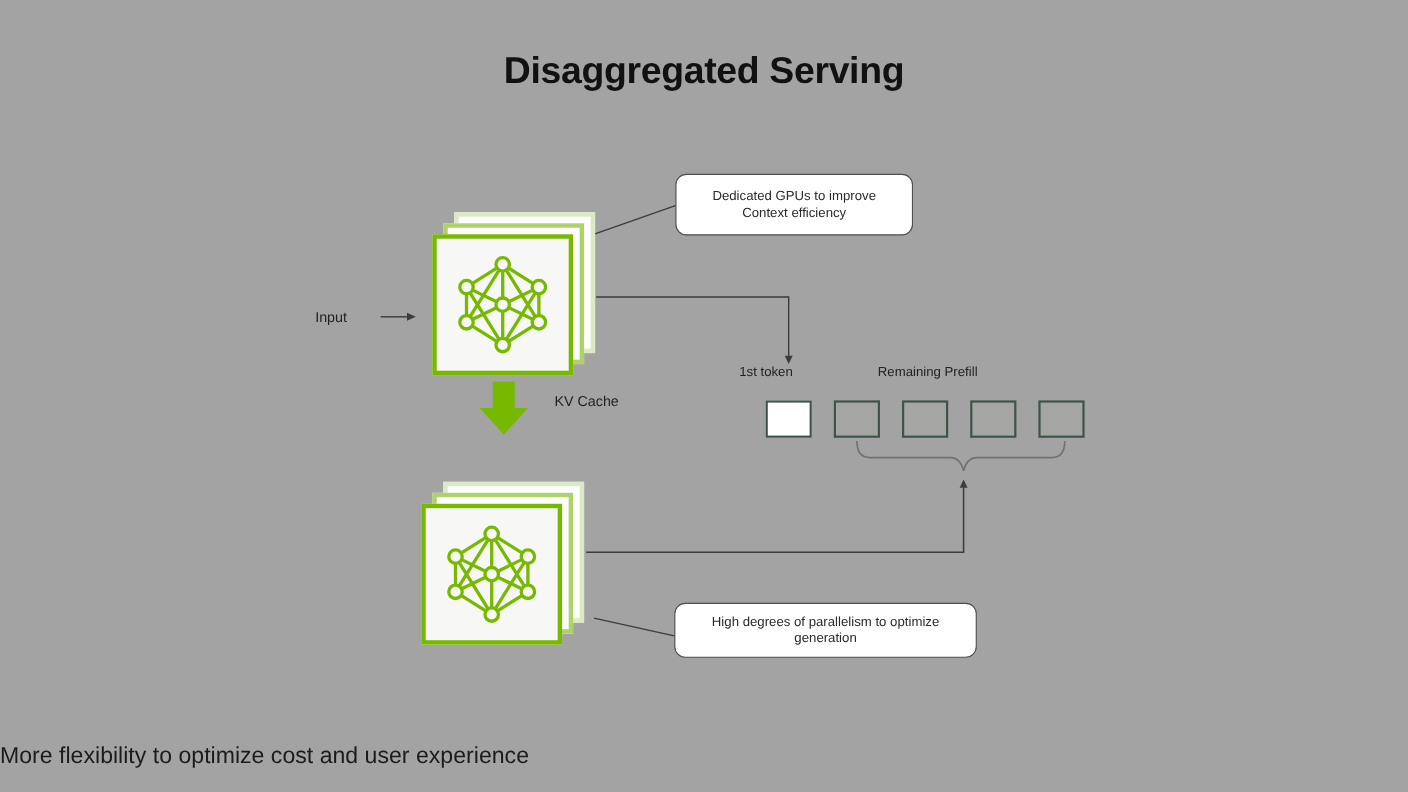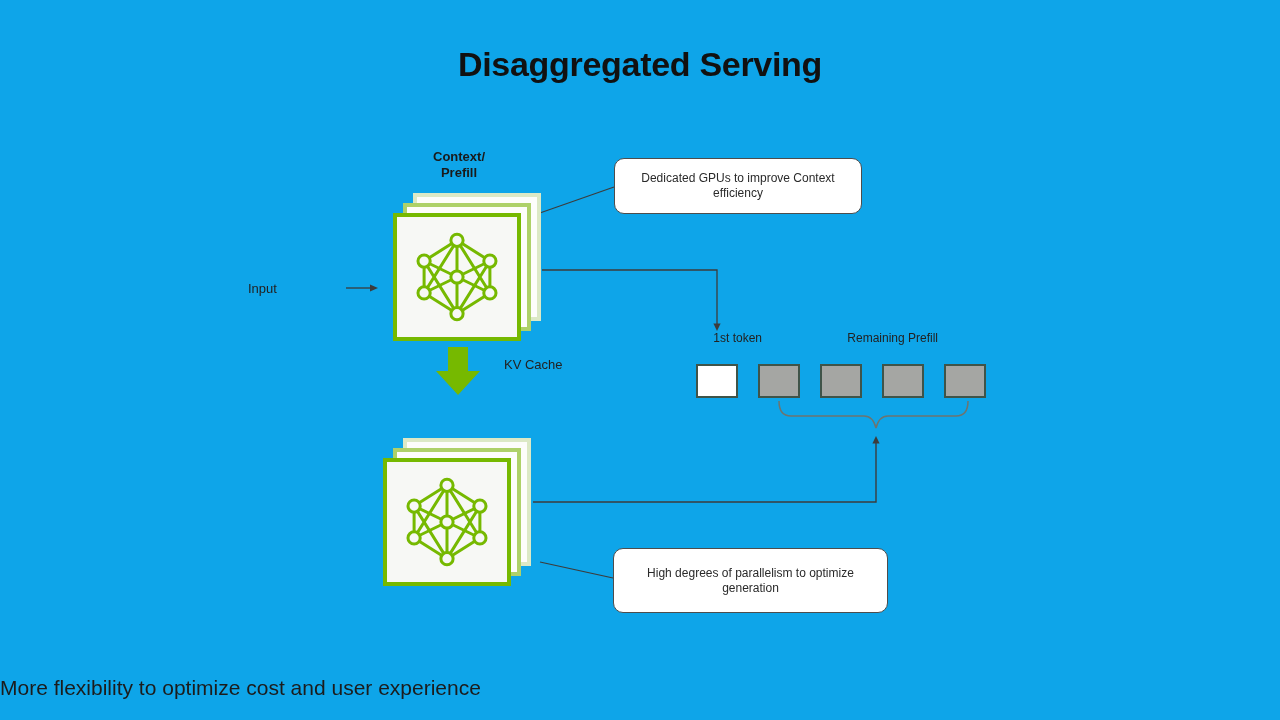--- a/index.html
+++ b/index.html
@@ -1,19 +1,19 @@
 <!DOCTYPE html>
 <html><head>
 <meta charset="utf-8">
 <style>
   html, body { margin: 0; padding: 0; background: #ffffff; }
   #canvas {
     position: relative;
     width: 1280px; height: 720px;
-    background: #0ea5e9;
+    background: #a3a3a3;
     font-family: "Liberation Sans", "DejaVu Sans", sans-serif;
     color: #1a1a1a;
     overflow: hidden;
   }
   .abs { position: absolute; }
 
   .title {
     top: 45px; left: 0; width: 1280px;
     text-align: center;
     font-size: 34px; font-weight: 700;
@@ -34,25 +34,25 @@
     line-height: 16px;
     white-space: pre-line;
     color: #1a1a1a;
   }
   #context-label { left: 399px; top: 149px; }
   #generation-label { left: 399px; top: 399px; }
 
   .small-label {
     font-size: 13px; font-weight: 400; color: #222222;
   }
-  #input-label { left: 248px; top: 281px; width: 70px; text-align: left; }
+  #input-label { left: 266px; top: 281px; width: 70px; text-align: center; }
   #kv-label    { left: 484px; top: 357px; margin-left: 20px; }
 
   .token-label {
-    font-size: 12px; font-weight: 400; color: #222222; text-align: right;
+    font-size: 12px; font-weight: 400; color: #222222; text-align: left;
   }
   #first-token-label     { left: 672px; top: 331px; width: 90px; }
   #remaining-tokens-label{ left: 798px; top: 331px; width: 140px; }
 
   .stack { width: 148px; height: 150px; }
   #context-stack    { left: 393px; top: 193px; }
   #generation-stack { left: 383px; top: 438px; }
   .layer {
     position: absolute;
     width: 120px; height: 120px;
@@ -72,22 +72,22 @@
     border: 1px solid #4d4d4d;
     border-radius: 10px;
     background: #ffffff;
     display: flex; align-items: center; justify-content: center;
     text-align: center;
     font-size: 12px; line-height: 15px;
     color: #2a2a2a;
     box-sizing: border-box;
     padding: 4px 20px;
   }
-  #callout-context    { left: 614px; top: 158px; width: 248px; height: 56px; }
-  #callout-generation { left: 613px; top: 548px; width: 275px; height: 65px; justify-content: center; }
+  #callout-context    { left: 614px; top: 158px; width: 216px; height: 56px; }
+  #callout-generation { left: 613px; top: 548px; width: 275px; height: 50px; justify-content: center; }
 
   .token {
     position: absolute;
     top: 364px;
     width: 38px; height: 30px;
     border: 2px solid #3f5449;
     box-sizing: content-box;
   }
   .token.white { background: #ffffff; }
   .token.gray  { background: #a5a6a3; }
@@ -119,22 +119,20 @@
     <line x1="540" y1="562" x2="613" y2="578" stroke="#3c3c3c" stroke-width="1.2"></line>
 
     <path d="M533,502 H876 V443" fill="none" stroke="#3c3c3c" stroke-width="1.4"></path>
     <polygon points="876,436 872.4,443.5 879.6,443.5" fill="#3c3c3c"></polygon>
 
     <path d="M779,401 Q779,416 791,416 L864,416 Q873,416 876,428 Q879,416 888,416 L956,416 Q968,416 968,401" fill="none" stroke="#6e746f" stroke-width="1.5"></path>
 
     <polygon points="448,347 468,347 468,371 480,371 458,395 436,371 448,371" fill="#76b900"></polygon>
   </svg>
 
-  <div class="abs stack-label" id="context-label">Context/
-Prefill</div>
 
   <div class="abs stack" id="context-stack">
     <div class="layer back"></div>
     <div class="layer mid"></div>
     <div class="layer front">
       <svg width="94" height="94" viewBox="0 0 100 100">
         <g stroke="#76b900" stroke-width="3.2" fill="none">
           <path d="M50,11 L15,33 M50,11 L85,33 M15,33 L15,67 M85,33 L85,67 M15,67 L50,89 M85,67 L50,89"></path>
           <path d="M50,11 L50,50 M15,33 L50,50 M85,33 L50,50 M15,67 L50,50 M85,67 L50,50 M50,89 L50,50"></path>
           <path d="M50,11 L15,67 M50,11 L85,67 M50,89 L15,33 M50,89 L85,33"></path>

